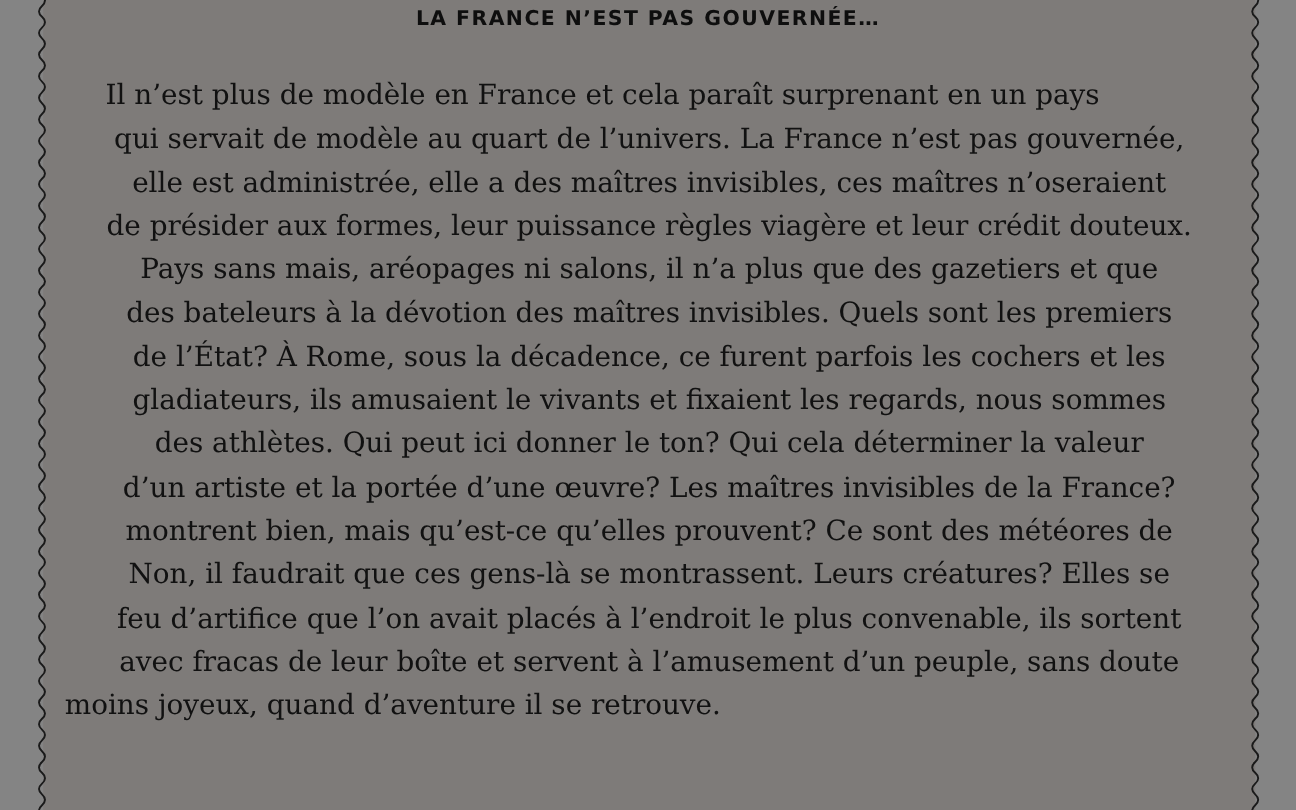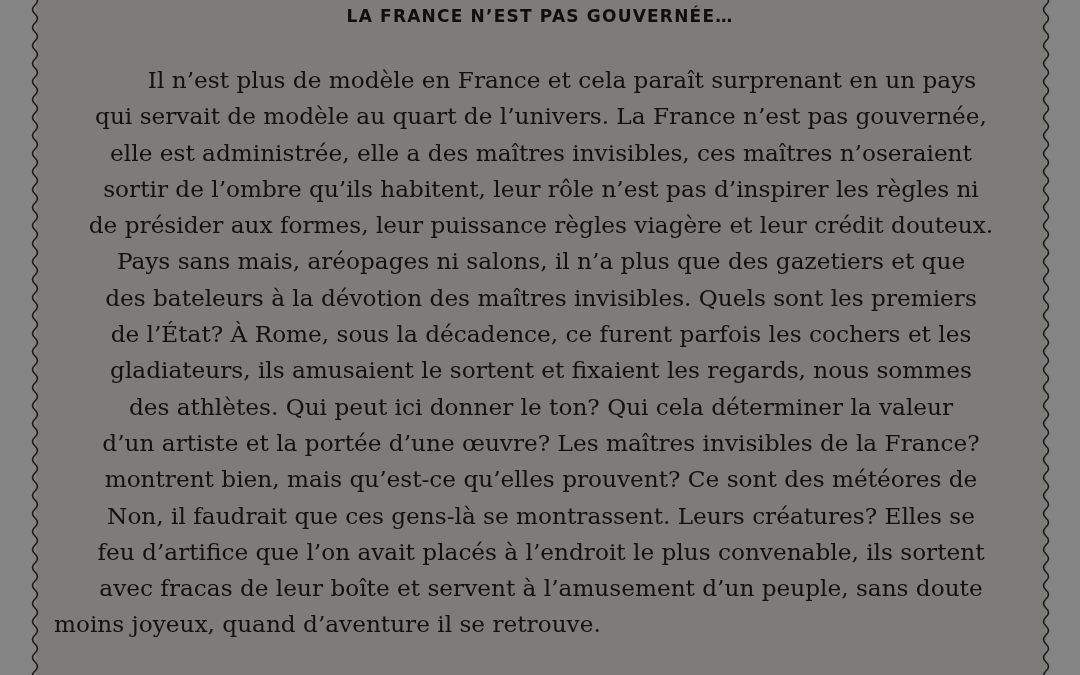--- a/index.html
+++ b/index.html
@@ -37,29 +37,28 @@
 <svg class="wave left" viewBox="0 0 14 675" preserveAspectRatio="none">
   <path id="wl" fill="none" stroke="#1a1a1a" stroke-width="1.6" d="M7 -4 Q12 0.5 7 5 Q2 9.5 7 14 Q12 18.5 7 23 Q2 27.5 7 32 Q12 36.5 7 41 Q2 45.5 7 50 Q12 54.5 7 59 Q2 63.5 7 68 Q12 72.5 7 77 Q2 81.5 7 86 Q12 90.5 7 95 Q2 99.5 7 104 Q12 108.5 7 113 Q2 117.5 7 122 Q12 126.5 7 131 Q2 135.5 7 140 Q12 144.5 7 149 Q2 153.5 7 158 Q12 162.5 7 167 Q2 171.5 7 176 Q12 180.5 7 185 Q2 189.5 7 194 Q12 198.5 7 203 Q2 207.5 7 212 Q12 216.5 7 221 Q2 225.5 7 230 Q12 234.5 7 239 Q2 243.5 7 248 Q12 252.5 7 257 Q2 261.5 7 266 Q12 270.5 7 275 Q2 279.5 7 284 Q12 288.5 7 293 Q2 297.5 7 302 Q12 306.5 7 311 Q2 315.5 7 320 Q12 324.5 7 329 Q2 333.5 7 338 Q12 342.5 7 347 Q2 351.5 7 356 Q12 360.5 7 365 Q2 369.5 7 374 Q12 378.5 7 383 Q2 387.5 7 392 Q12 396.5 7 401 Q2 405.5 7 410 Q12 414.5 7 419 Q2 423.5 7 428 Q12 432.5 7 437 Q2 441.5 7 446 Q12 450.5 7 455 Q2 459.5 7 464 Q12 468.5 7 473 Q2 477.5 7 482 Q12 486.5 7 491 Q2 495.5 7 500 Q12 504.5 7 509 Q2 513.5 7 518 Q12 522.5 7 527 Q2 531.5 7 536 Q12 540.5 7 545 Q2 549.5 7 554 Q12 558.5 7 563 Q2 567.5 7 572 Q12 576.5 7 581 Q2 585.5 7 590 Q12 594.5 7 599 Q2 603.5 7 608 Q12 612.5 7 617 Q2 621.5 7 626 Q12 630.5 7 635 Q2 639.5 7 644 Q12 648.5 7 653 Q2 657.5 7 662 Q12 666.5 7 671 Q2 675.5 7 680"></path>
 </svg>
 <svg class="wave right" viewBox="0 0 14 675" preserveAspectRatio="none">
   <path id="wr" fill="none" stroke="#1a1a1a" stroke-width="1.6" d="M7 -4 Q12 0.5 7 5 Q2 9.5 7 14 Q12 18.5 7 23 Q2 27.5 7 32 Q12 36.5 7 41 Q2 45.5 7 50 Q12 54.5 7 59 Q2 63.5 7 68 Q12 72.5 7 77 Q2 81.5 7 86 Q12 90.5 7 95 Q2 99.5 7 104 Q12 108.5 7 113 Q2 117.5 7 122 Q12 126.5 7 131 Q2 135.5 7 140 Q12 144.5 7 149 Q2 153.5 7 158 Q12 162.5 7 167 Q2 171.5 7 176 Q12 180.5 7 185 Q2 189.5 7 194 Q12 198.5 7 203 Q2 207.5 7 212 Q12 216.5 7 221 Q2 225.5 7 230 Q12 234.5 7 239 Q2 243.5 7 248 Q12 252.5 7 257 Q2 261.5 7 266 Q12 270.5 7 275 Q2 279.5 7 284 Q12 288.5 7 293 Q2 297.5 7 302 Q12 306.5 7 311 Q2 315.5 7 320 Q12 324.5 7 329 Q2 333.5 7 338 Q12 342.5 7 347 Q2 351.5 7 356 Q12 360.5 7 365 Q2 369.5 7 374 Q12 378.5 7 383 Q2 387.5 7 392 Q12 396.5 7 401 Q2 405.5 7 410 Q12 414.5 7 419 Q2 423.5 7 428 Q12 432.5 7 437 Q2 441.5 7 446 Q12 450.5 7 455 Q2 459.5 7 464 Q12 468.5 7 473 Q2 477.5 7 482 Q12 486.5 7 491 Q2 495.5 7 500 Q12 504.5 7 509 Q2 513.5 7 518 Q12 522.5 7 527 Q2 531.5 7 536 Q12 540.5 7 545 Q2 549.5 7 554 Q12 558.5 7 563 Q2 567.5 7 572 Q12 576.5 7 581 Q2 585.5 7 590 Q12 594.5 7 599 Q2 603.5 7 608 Q12 612.5 7 617 Q2 621.5 7 626 Q12 630.5 7 635 Q2 639.5 7 644 Q12 648.5 7 653 Q2 657.5 7 662 Q12 666.5 7 671 Q2 675.5 7 680"></path>
 </svg>
 
 <div class="heading">LA FRANCE N’EST PAS GOUVERNÉE…</div>
 
 <div class="body-text">
-  <span class="line" style="padding-left:34px;text-align:center;margin-left:8px">Il n’est plus de modèle en France et cela paraît surprenant en un pays</span>
+  <span class="line" style="padding-left:34px;text-align:left;margin-left:8px">Il n’est plus de modèle en France et cela paraît surprenant en un pays</span>
   <span class="line">qui servait de modèle au quart de l’univers. La France n’est pas gouvernée,</span>
   <span class="line">elle est administrée, elle a des maîtres invisibles, ces maîtres n’oseraient</span>
-  <span class="line">sortir de l’ombre qu’ils habitent, leur rôle n’est pas d’inspirer les règles ni</span>
   <span class="line">de présider aux formes, leur puissance règles viagère et leur crédit douteux.</span>
   <span class="line">Pays sans mais, aréopages ni salons, il n’a plus que des gazetiers et que</span>
   <span class="line">des bateleurs à la dévotion des maîtres invisibles. Quels sont les premiers</span>
   <span class="line">de l’État? À Rome, sous la décadence, ce furent parfois les cochers et les</span>
-  <span class="line">gladiateurs, ils amusaient le sortent et fixaient les regards, nous sommes</span>
+  <span class="line">gladiateurs, ils amusaient le vivants et fixaient les regards, nous sommes</span>
   <span class="line">des athlètes. Qui peut ici donner le ton? Qui cela déterminer la valeur</span>
   <span class="line">d’un artiste et la portée d’une œuvre? Les maîtres invisibles de la France?</span>
   <span class="line">montrent bien, mais qu’est-ce qu’elles prouvent? Ce sont des météores de</span>
   <span class="line">Non, il faudrait que ces gens-là se montrassent. Leurs créatures? Elles se</span>
   <span class="line">feu d’artifice que l’on avait placés à l’endroit le plus convenable, ils sortent</span>
   <span class="line">avec fracas de leur boîte et servent à l’amusement d’un peuple, sans doute</span>
   <span class="line" style="text-align:left;padding-left:8px">moins joyeux, quand d’aventure il se retrouve.</span>
 </div>
 
 </body></html>

